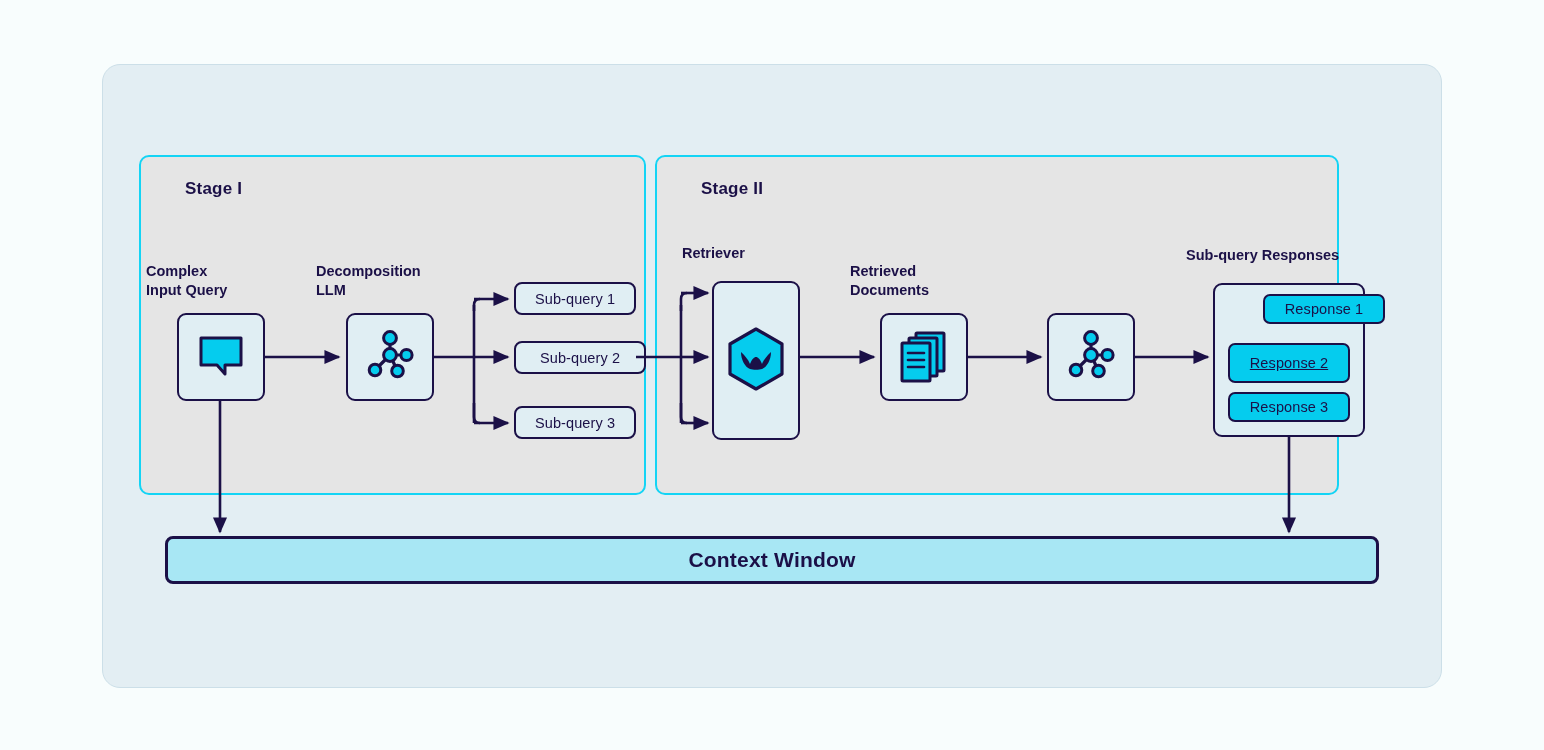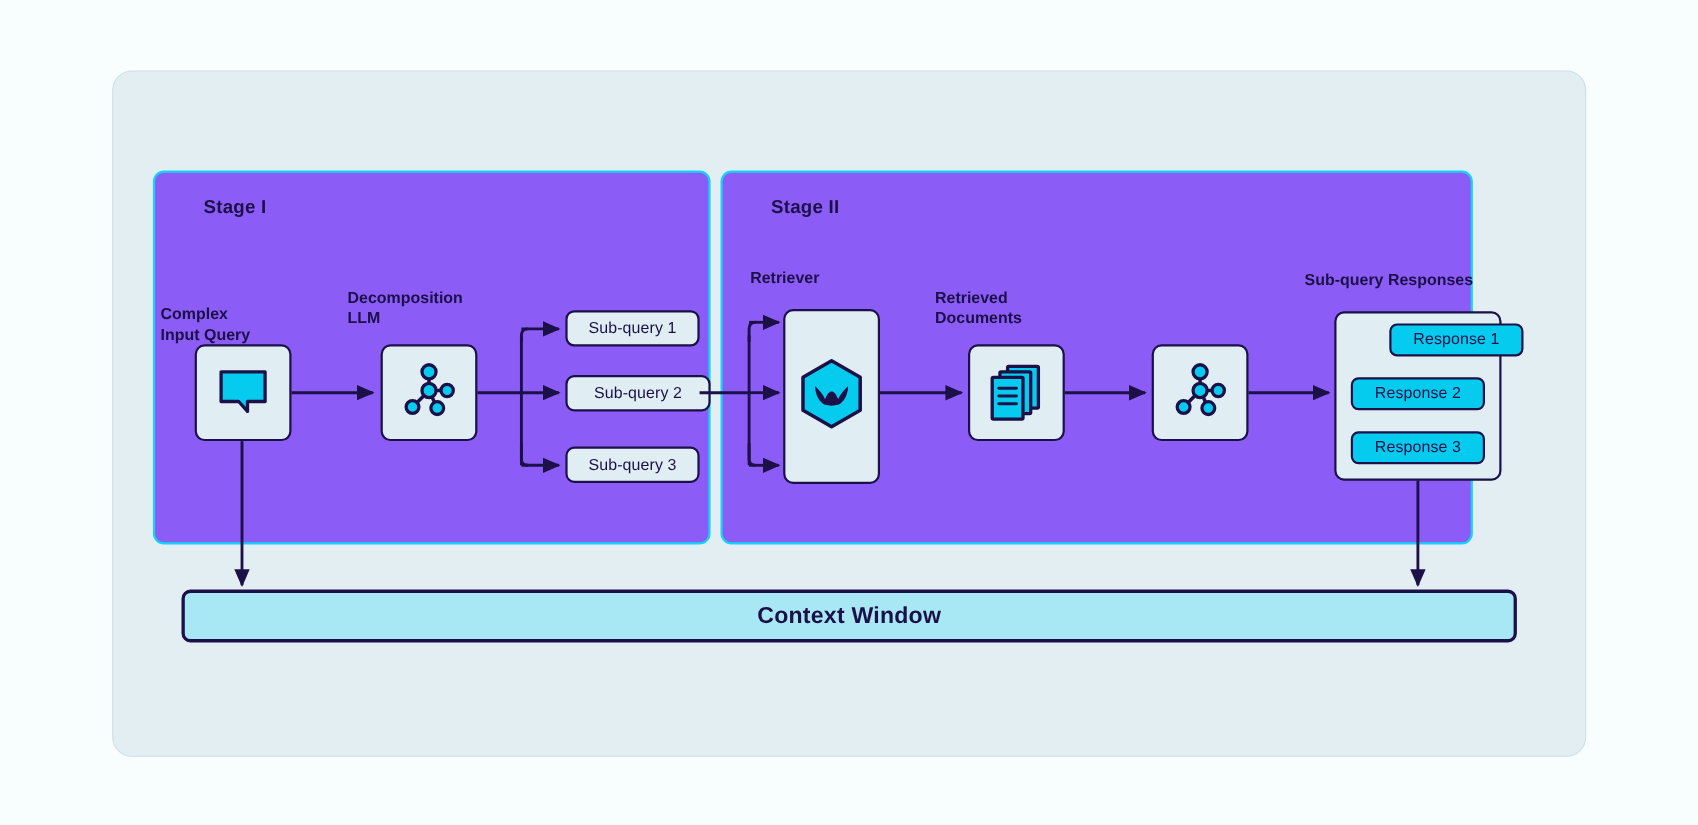--- a/index.html
+++ b/index.html
@@ -33,21 +33,21 @@
     height: 624px;
     background: #e3eef3;
     border: 1.5px solid #ccdfe8;
     border-radius: 18px;
     box-sizing: border-box;
   }
 
   
   .stage {
     position: absolute;
-    background: #8b5cf6;
+    background: #e5e5e5;
     border: 2.5px solid #13d4f5;
     border-radius: 10px;
     box-sizing: border-box;
   }
   .stage-1 { left: 139px; top: 155px; width: 507px; height: 340px; }
   .stage-2 { left: 655px; top: 155px; width: 684px; height: 340px; }
 
   .stage-label {
     position: absolute;
     top: 22px;
@@ -163,21 +163,21 @@
   <div class="outer-panel"></div>
 
   <div class="stage stage-1">
     <div class="stage-label">Stage I</div>
   </div>
 
   <div class="stage stage-2">
     <div class="stage-label">Stage II</div>
   </div>
 
-  <div class="caption" style="left:146px; top:277px; width:148px;">Complex
+  <div class="caption" style="left:146px; top:262px; width:148px;">Complex
 Input Query</div>
 
   <div class="tile" style="left:177px; top:313px; width:88px; height:88px;">
     <span>
       <svg width="52" height="52" viewBox="0 0 52 52">
         <path d="M6 9 H46 V36 H30 L30 45 L22 36 H6 Z" fill="#05ccee" stroke="#1b1047" stroke-width="3" stroke-linejoin="round"></path>
       </svg>
     </span>
   </div>
 
@@ -258,21 +258,21 @@
         </g>
       </svg>
     </span>
   </div>
 
   <div class="caption" style="left:1186px; top:246px; width:200px;">Sub-query Responses</div>
 
   <div class="resp-container" style="left:1213px; top:283px; width:152px; height:154px;"></div>
 
   <div class="resp-item" style="left:1228px; top:294px; width:122px; height:30px;margin-left:35px;">Response 1</div>
-  <div class="resp-item" style="left:1228px; top:343px; width:122px; height:30px;">Response 2</div>
+  <div class="resp-item" style="left:1228px; top:343px; width:122px; height:40px;text-decoration:underline;">Response 2</div>
   <div class="resp-item" style="left:1228px; top:392px; width:122px; height:30px;">Response 3</div>
 
   <div class="context-window">Context Window</div>
 
   <svg class="wires">
     <defs>
       <marker id="arrowhead" markerWidth="7" markerHeight="7" refX="5.6" refY="3.1" orient="auto" markerUnits="strokeWidth">
         <path d="M0,0.4 L6.2,3.1 L0,5.8 Z" fill="#1b1047"></path>
       </marker>
     </defs>

